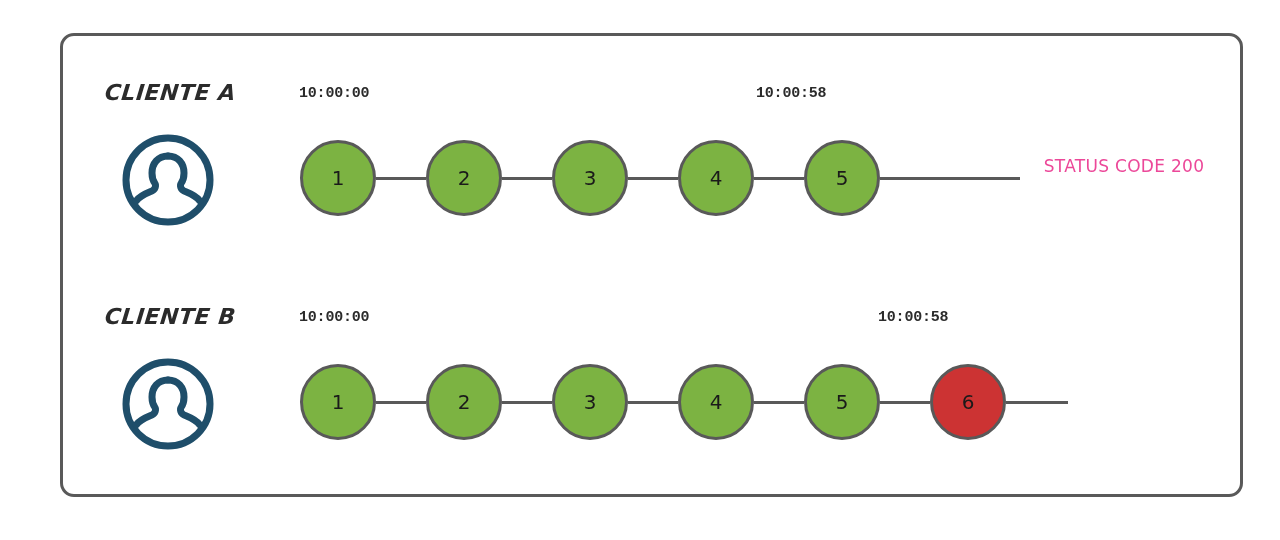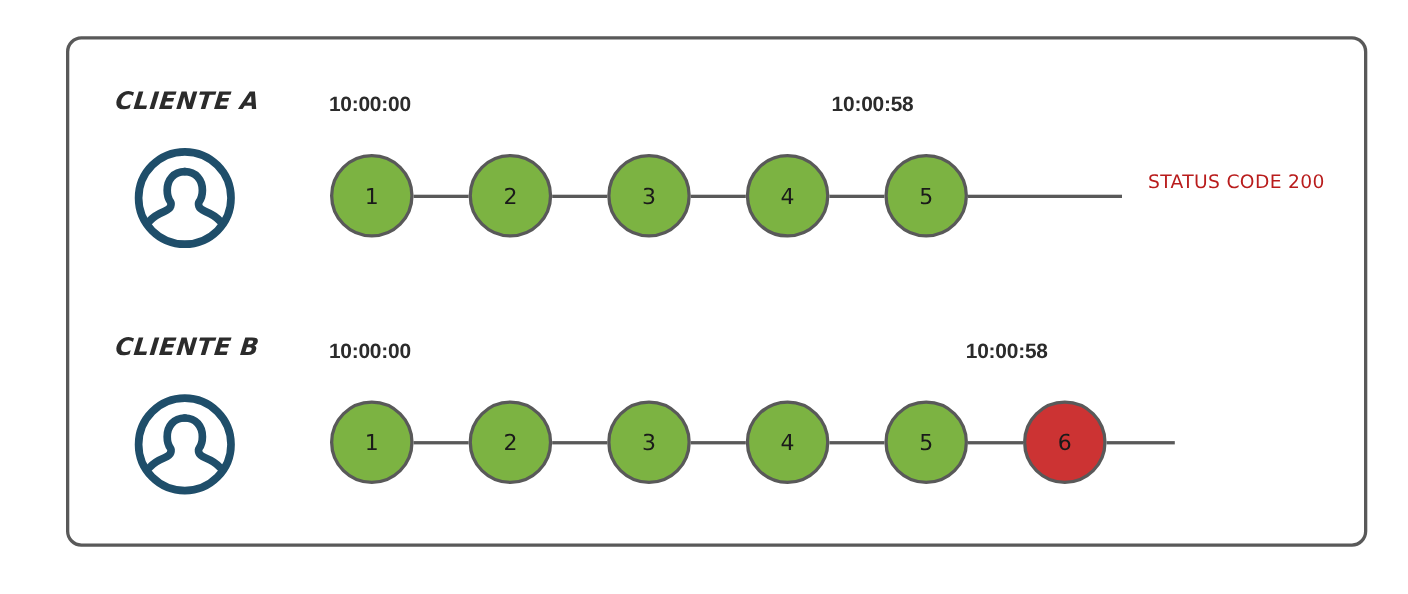--- a/index.html
+++ b/index.html
@@ -64,22 +64,22 @@
     left: 120px;
     top: 132px;
     width: 96px;
     height: 96px;
   }
 
   
   .timestamp {
     position: absolute;
     top: 85px;
-    font-family: Liberation Sans, sans-serif;
-    font-size: 19px;
+    font-family: Liberation Mono, monospace;
+    font-size: 15px;
     font-weight: 700;
     color: #2b2b2b;
     white-space: nowrap;
     letter-spacing: -0.2px;
     text-align: right;
   }
   .ts-start { left: 299px; }
   .row-a .ts-end { left: 756px; }
   .row-b .ts-end { left: 878px; }
 
@@ -140,21 +140,21 @@
     font-size: 17px;
     font-weight: 400;
     letter-spacing: 0.3px;
   }
   .status-desc {
     font-size: 16px;
     font-weight: 400;
     letter-spacing: 0.2px;
   }
   .status.ok  .status-code,
-  .status.ok  .status-desc  { color: #b91c1c; }
+  .status.ok  .status-desc  { color: #ec4899; }
 </style>
 </head>
 <body>
 
 <div id="canvas">
 
   <div class="frame"></div>
 
   <div class="row row-a">
 

